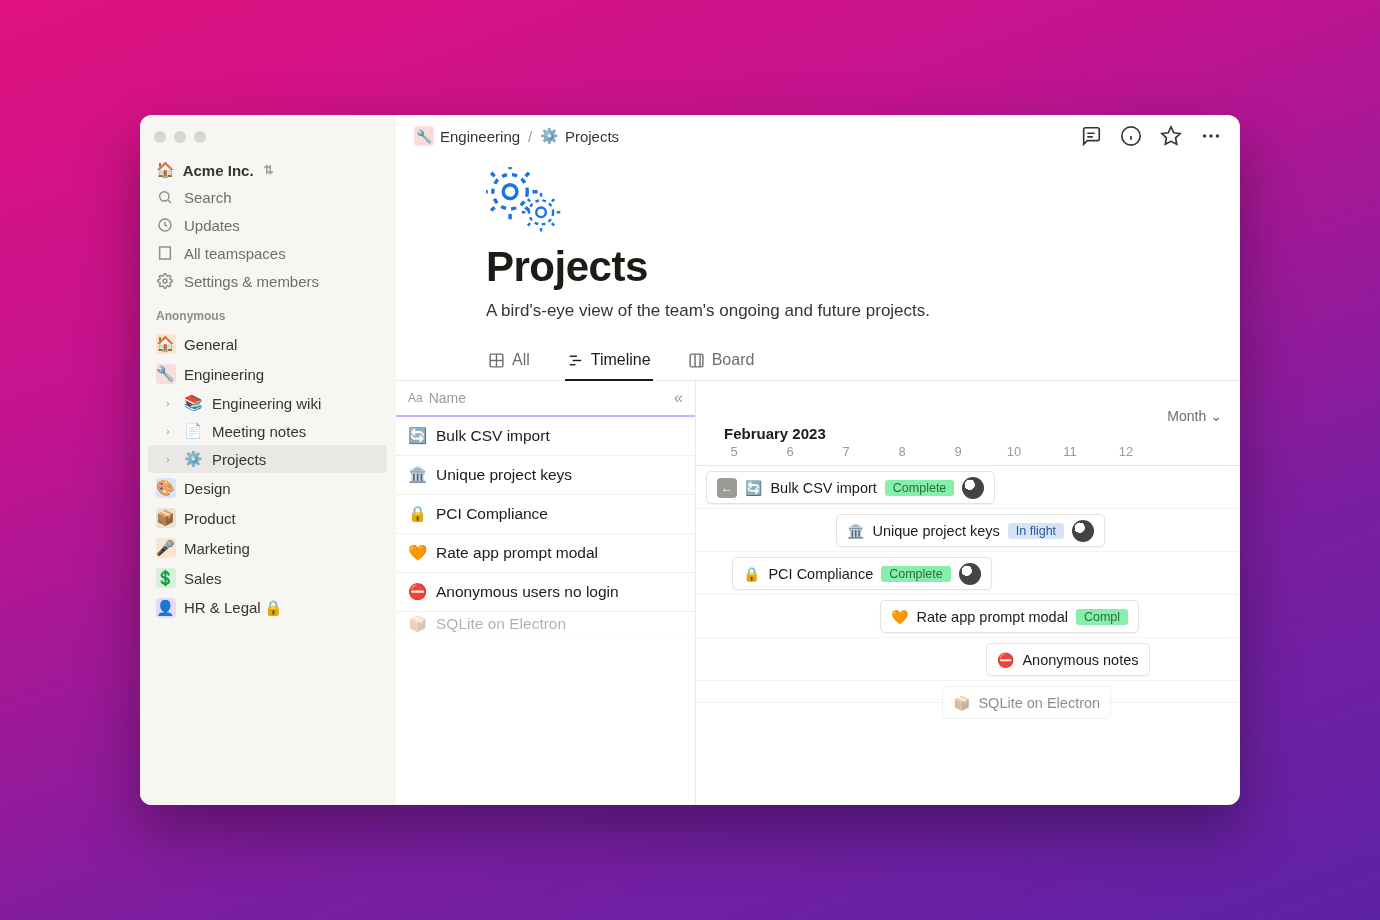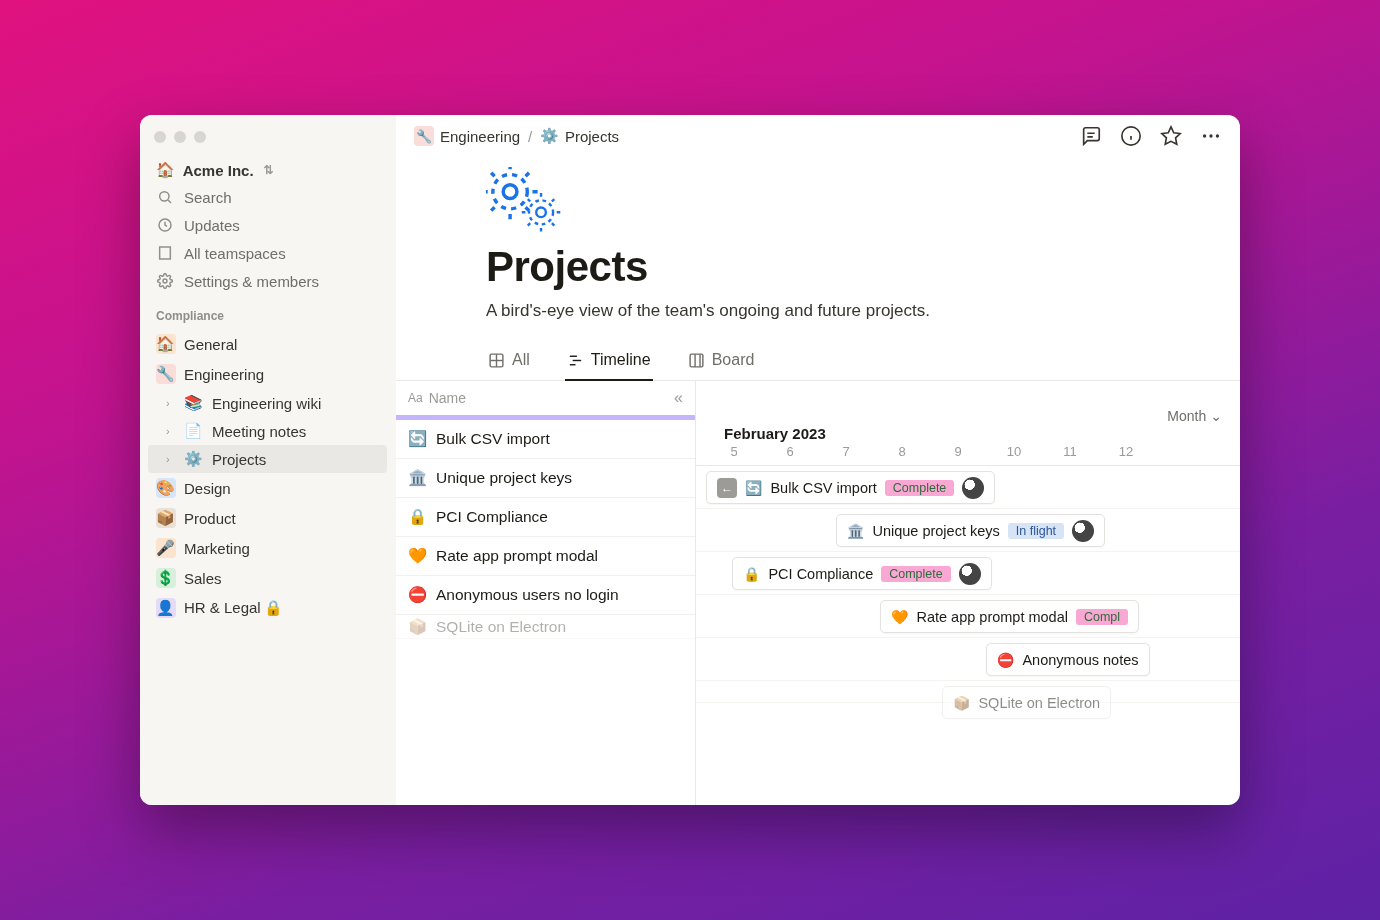--- a/index.html
+++ b/index.html
@@ -57,21 +57,21 @@
   .content { padding: 8px 0 0 0; overflow:hidden; flex:1; display:flex; flex-direction:column; }
   .page-head { padding: 8px 90px 0 90px; }
   .page-icon { font-size:48px; line-height:1; margin-bottom:6px; }
   .page-title { font-size:42px; font-weight:700; color:#1d1b16; letter-spacing:-0.5px; margin-top:6px; }
   .page-sub { font-size:17px; color:#37352f; margin-top:10px; }
   .views { display:flex; gap:33px; padding:30px 0 0 90px; border-bottom:1px solid #e9e8e4; }
   .view-tab { display:flex; align-items:center; gap:7px; padding:0 2px 10px; font-size:16px; color:#6f6e69; cursor:pointer; border-bottom:2px solid transparent; margin-bottom:-1px; }
   .view-tab.active { color:#1d1b16; border-bottom-color:#1d1b16; font-weight:500;align-items:flex-end; }
   .db-area { flex:1; display:flex; overflow:hidden; }
   .db-left { width:300px; flex:0 0 300px; border-right:1px solid #e9e8e4; }
-  .db-left-head { display:flex; align-items:center; justify-content:space-between; padding:8px 12px; color:#9b9a97; font-size:14px; border-bottom:5px solid #c4b5fd; }
+  .db-left-head { display:flex; align-items:center; justify-content:space-between; padding:8px 12px; color:#9b9a97; font-size:14px; border-bottom:2px solid #c4b5fd; }
   .col-name { display:flex; align-items:center; gap:6px; }
   .collapse { color:#9b9a97; font-size:16px; cursor:pointer; }
   .row { display:flex; align-items:center; gap:10px; padding:10px 12px; border-bottom:1px solid #f1f0ed; font-size:15.5px; color:#1d1b16; cursor:pointer; }
   .row .emoji { width:18px; text-align:center; }
   .db-right { flex:1; overflow:hidden; position:relative; }
   .tl-head { display:flex; align-items:center; justify-content:space-between; padding:8px 18px 2px 28px; }
   .tl-month { font-weight:600; font-size:15px; color:#1d1b16;margin-top:36px; }
   .tl-scale { font-size:14px; color:#6f6e69; display:flex; align-items:center; gap:4px; cursor:pointer; }
   .tl-days { display:flex; padding:0 0 6px 10px; color:#9b9a97; font-size:13px; border-bottom:1px solid #e9e8e4; }
   .tl-days span { width:56px; text-align:center; }
@@ -80,21 +80,21 @@
   .card {
     position:absolute; top:5px; height:33px;
     background:#fff; border:1px solid #e3e2de; border-radius:5px;
     display:flex; align-items:center; gap:8px; padding:0 10px;
     font-size:14.5px; color:#1d1b16;
     box-shadow:0 1px 2px rgba(0,0,0,0.04);
     white-space:nowrap;
   }
   .card .emoji { font-size:14px; }
   .badge { font-size:12.5px; padding:1px 8px; border-radius:3px; }
-  .b-green { background:#f9a8d4; color:#2e6b3a; }
+  .b-green { background:#86efac; color:#2e6b3a; }
   .b-blue  { background:#d7e4f5; color:#2a5699; }
   .avatar { width:22px; height:22px; border-radius:50%; background:#222; display:inline-block; flex-shrink:0; }
   .avatar.a2 { background:#444 radial-gradient(circle at 35% 35%, #fff 0 25%, transparent 26%); }
   .back-arrow { width:20px; height:20px; border-radius:4px; background:#9c9b97; color:#fff; display:inline-flex; align-items:center; justify-content:center; font-size:12px; }
   svg { display:block; }
   .gears { color:#1a73e8; }
 </style>
 </head>
 <body>
 
@@ -148,21 +148,21 @@
     <div class="side-item">
       <span class="icon-sm">
         <svg width="16" height="16" viewBox="0 0 24 24" fill="none" stroke="currentColor" stroke-width="2.2">
             <circle cx="12" cy="12" r="3"></circle>
             <path d="M19.4 15a1.7 1.7 0 0 0 .34 1.87l.06.06a2 2 0 1 1-2.83 2.83l-.06-.06a1.7 1.7 0 0 0-1.87-.34 1.7 1.7 0 0 0-1 1.51V21a2 2 0 1 1-4 0v-.09a1.7 1.7 0 0 0-1-1.51 1.7 1.7 0 0 0-1.87.34l-.06.06a2 2 0 1 1-2.83-2.83l.06-.06a1.7 1.7 0 0 0 .34-1.87 1.7 1.7 0 0 0-1.51-1H3a2 2 0 1 1 0-4h.09a1.7 1.7 0 0 0 1.51-1 1.7 1.7 0 0 0-.34-1.87l-.06-.06a2 2 0 1 1 2.83-2.83l.06.06a1.7 1.7 0 0 0 1.87.34H9a1.7 1.7 0 0 0 1-1.51V3a2 2 0 1 1 4 0v.09a1.7 1.7 0 0 0 1 1.51 1.7 1.7 0 0 0 1.87-.34l.06-.06a2 2 0 1 1 2.83 2.83l-.06.06a1.7 1.7 0 0 0-.34 1.87V9a1.7 1.7 0 0 0 1.51 1H21a2 2 0 1 1 0 4h-.09a1.7 1.7 0 0 0-1.51 1z"></path>
           </svg>
       </span>
       <span>Settings &amp; members</span>
     </div>
 
-    <div class="side-section-label">Compliance</div>
+    <div class="side-section-label">Anonymous</div>
 
     <div class="ts-item">
       <span class="icon-pill pill-orange emoji">🏠</span>
       <span>General</span>
     </div>
     <div class="ts-item">
       <span class="icon-pill pill-red emoji">🔧</span>
       <span>Engineering</span>
     </div>
     <div class="ts-item child">

